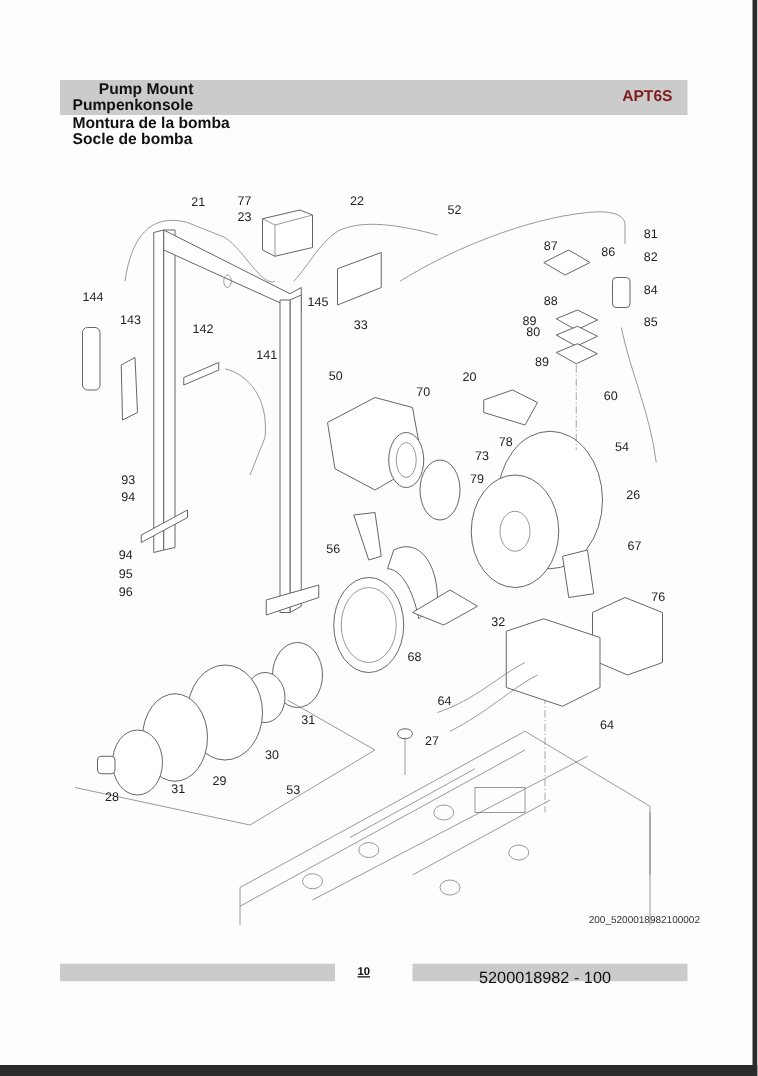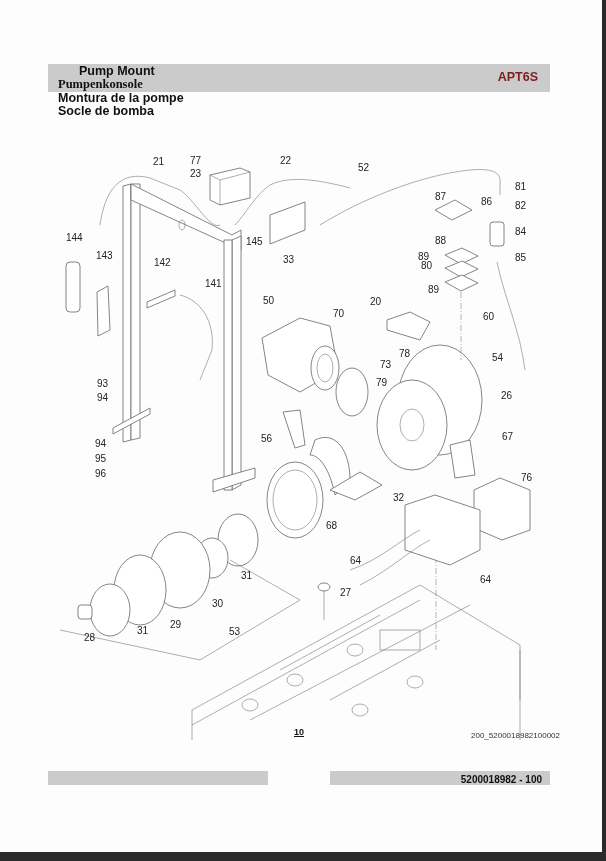--- a/index.html
+++ b/index.html
@@ -1,40 +1,40 @@
 <!DOCTYPE html>
 <html><head>
 <meta charset="utf-8">
 <style>
   html, body { margin:0; padding:0; }
   body { width:606px; height:861px; background:#fdfdfd; position:relative; overflow:hidden; font-family:"Liberation Sans", sans-serif; }
   .right-border { position:absolute; left:602px; top:0; width:4px; height:861px; background:#2b2b2b; }
   .bottom-border { position:absolute; left:0; top:852px; width:606px; height:9px; background:#2b2b2b; }
   .header-bar { position:absolute; left:48px; top:64px; width:502px; height:28px; background:#cbcbcb; }
   .title { position:absolute; left:58px; font-size:12.5px; font-weight:bold; color:#111; line-height:13px; }
-  .t1 { top:65px;margin-left:21px; } .t2 { top:78px;font-family:Liberation Serif, serif; } .t3 { top:92px; } .t4 { top:105px; }
+  .t1 { top:65px;margin-left:21px; } .t2 { top:78px; } .t3 { top:92px; } .t4 { top:105px; }
   .model { position:absolute; right:68px; top:70px; font-size:12.5px; font-weight:bold; color:#7f1d1d; }
   .footer-left { position:absolute; left:48px; top:771px; width:220px; height:14px; background:#cbcbcb; }
   .footer-right { position:absolute; left:330px; top:771px; width:220px; height:14px; background:#cbcbcb; }
-  .page-num { position:absolute; left:286px; top:727px; width:26px; text-align:center; font-size:9px; font-weight:bold; color:#111;text-decoration:underline; }
-  .doc-num { position:absolute; left:330px; top:774px; width:212px; text-align:right; font-size:10px; color:#111;font-weight:bold; }
+  .page-num { position:absolute; left:286px; top:772px; width:26px; text-align:left; font-size:9px; font-weight:bold; color:#111;text-decoration:underline; }
+  .doc-num { position:absolute; left:330px; top:774px; width:212px; text-align:center; font-size:13px; color:#111; }
   .fig-id { position:absolute; left:437px; top:731px; font-size:8px; color:#333;margin-left:34px; }
   svg.diagram { position:absolute; left:0; top:0; }
   .callout { font-family:"Liberation Sans", sans-serif; font-size:10px; fill:#222; }
   .pt { stroke:#666; stroke-width:0.8; fill:#fff; }
   .pl { stroke:#777; stroke-width:0.6; fill:none; }
   .dash { stroke:#888; stroke-width:0.6; fill:none; stroke-dasharray:6 2 1 2; }
 </style>
 </head>
 <body>
 
 <div class="header-bar"></div>
 <div class="title t1">Pump Mount</div>
 <div class="title t2">Pumpenkonsole</div>
-<div class="title t3">Montura de la pompe</div>
+<div class="title t3">Montura de la bomba</div>
 <div class="title t4">Socle de bomba</div>
 <div class="model">APT6S</div>
 
 <svg class="diagram" width="606" height="861">
 
   <g>
     <path class="pt" d="M123,186 L131,184 L131,440 L123,442 Z"></path>
     <path class="pt" d="M131,184 L140,184 L140,438 L131,440 Z"></path>
     <path class="pt" d="M131,184 L232,235 L241,230 L241,250 L131,200 Z"></path>
     <path class="pt" d="M232,240 L241,236 L241,485 L232,490 Z"></path>

